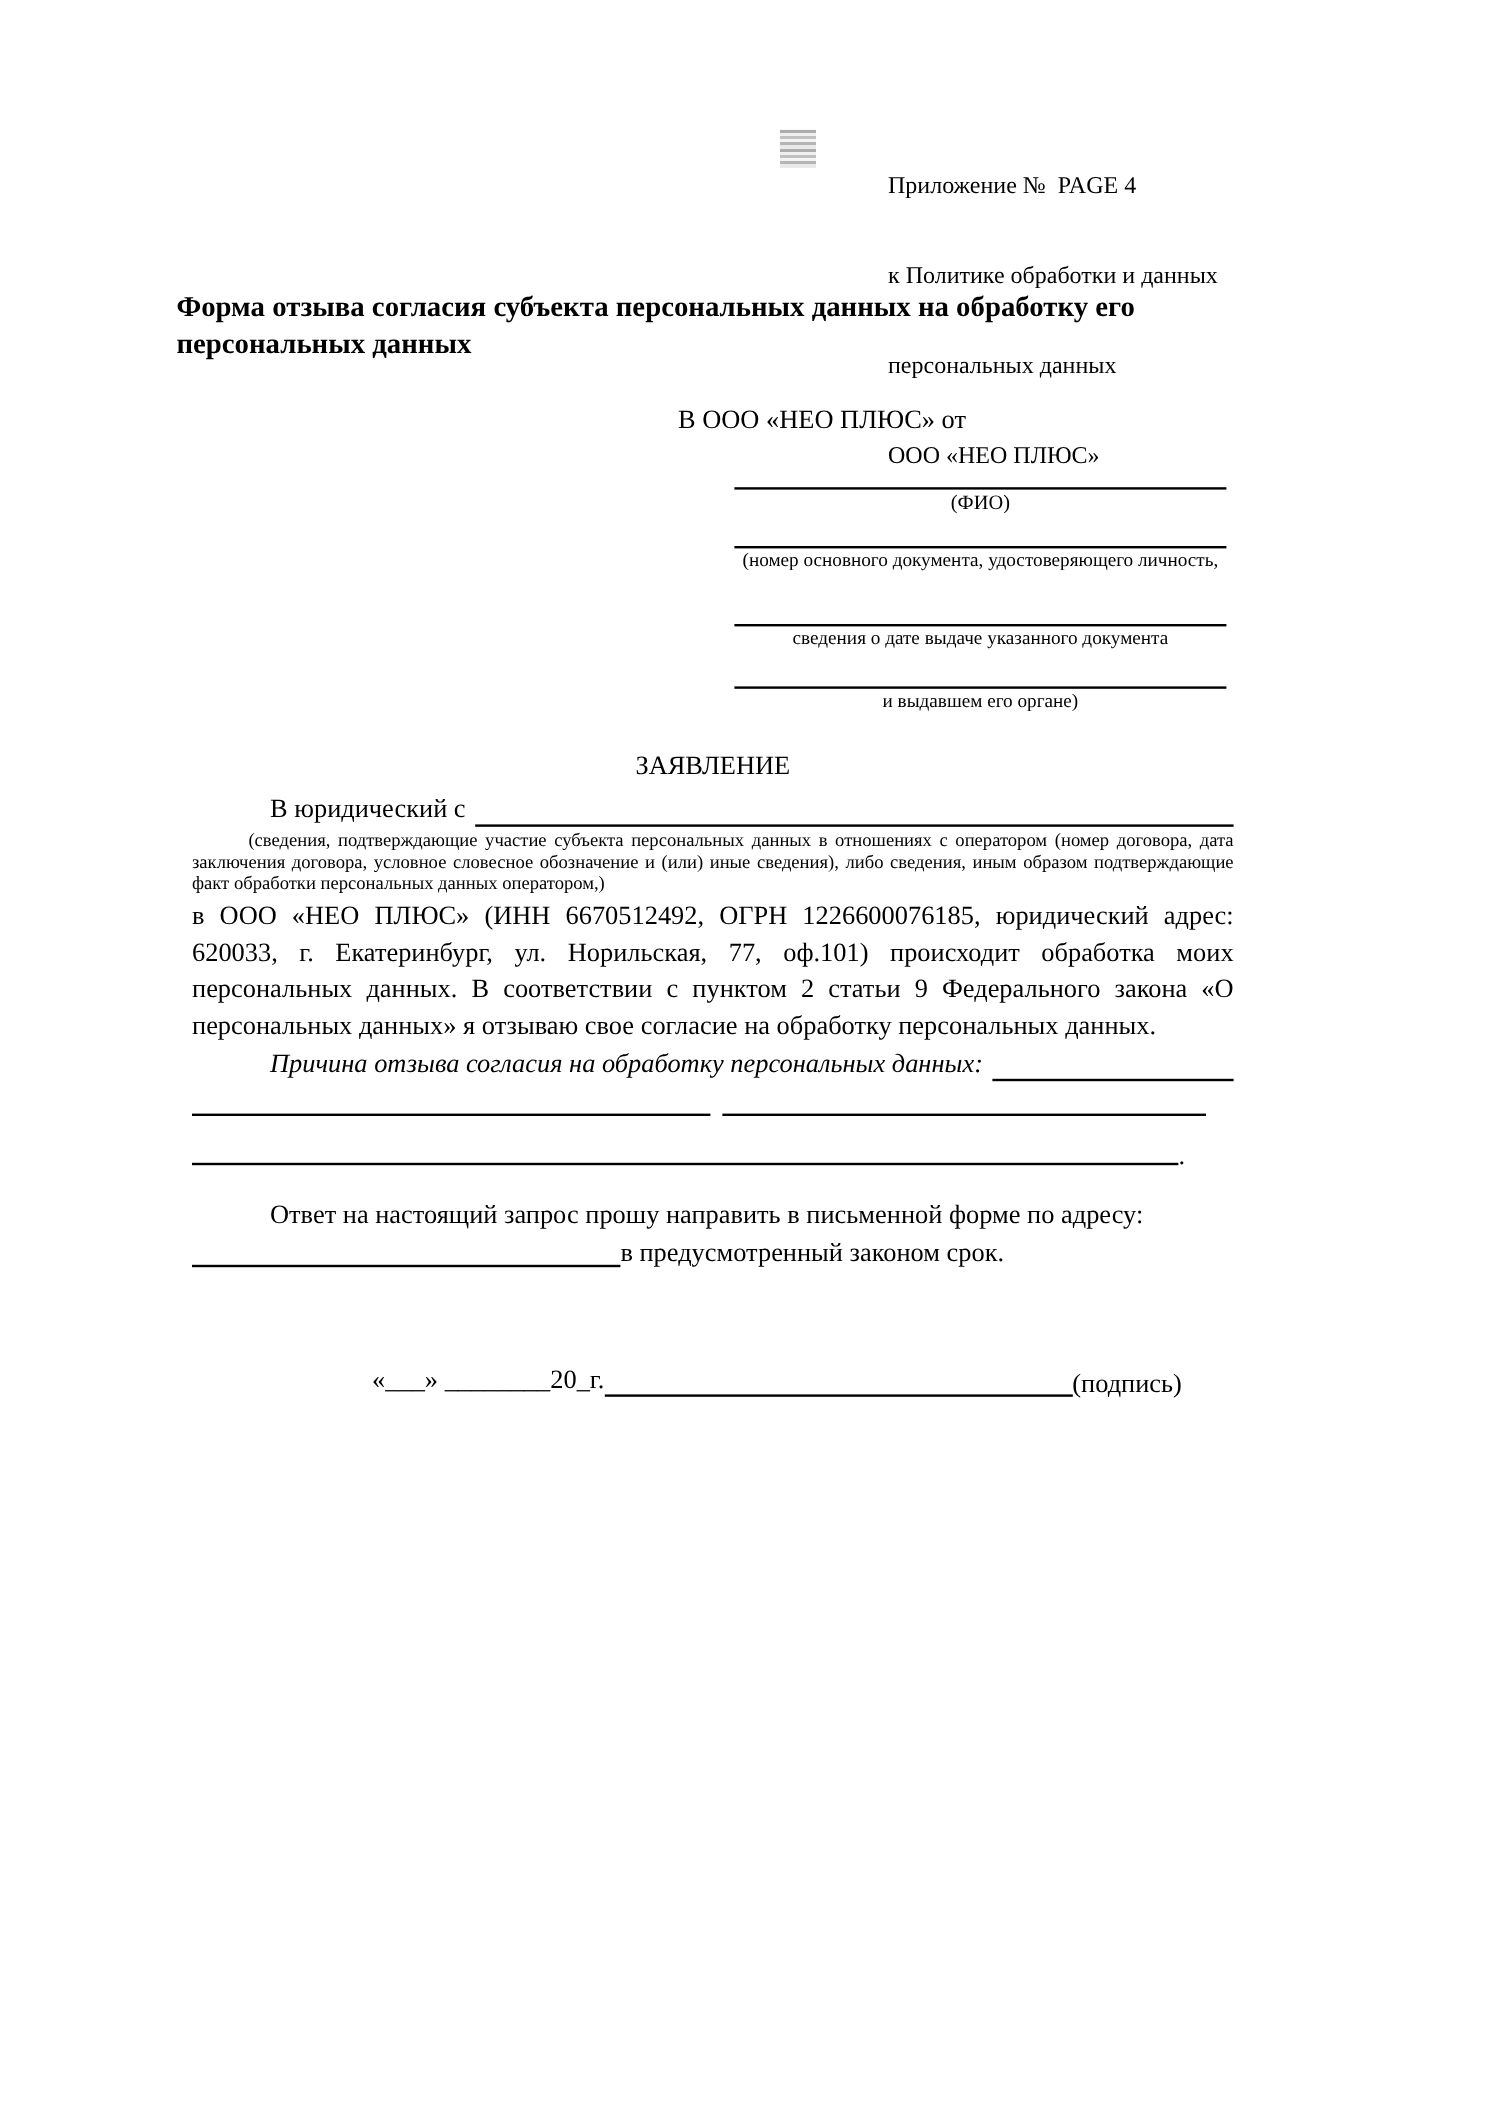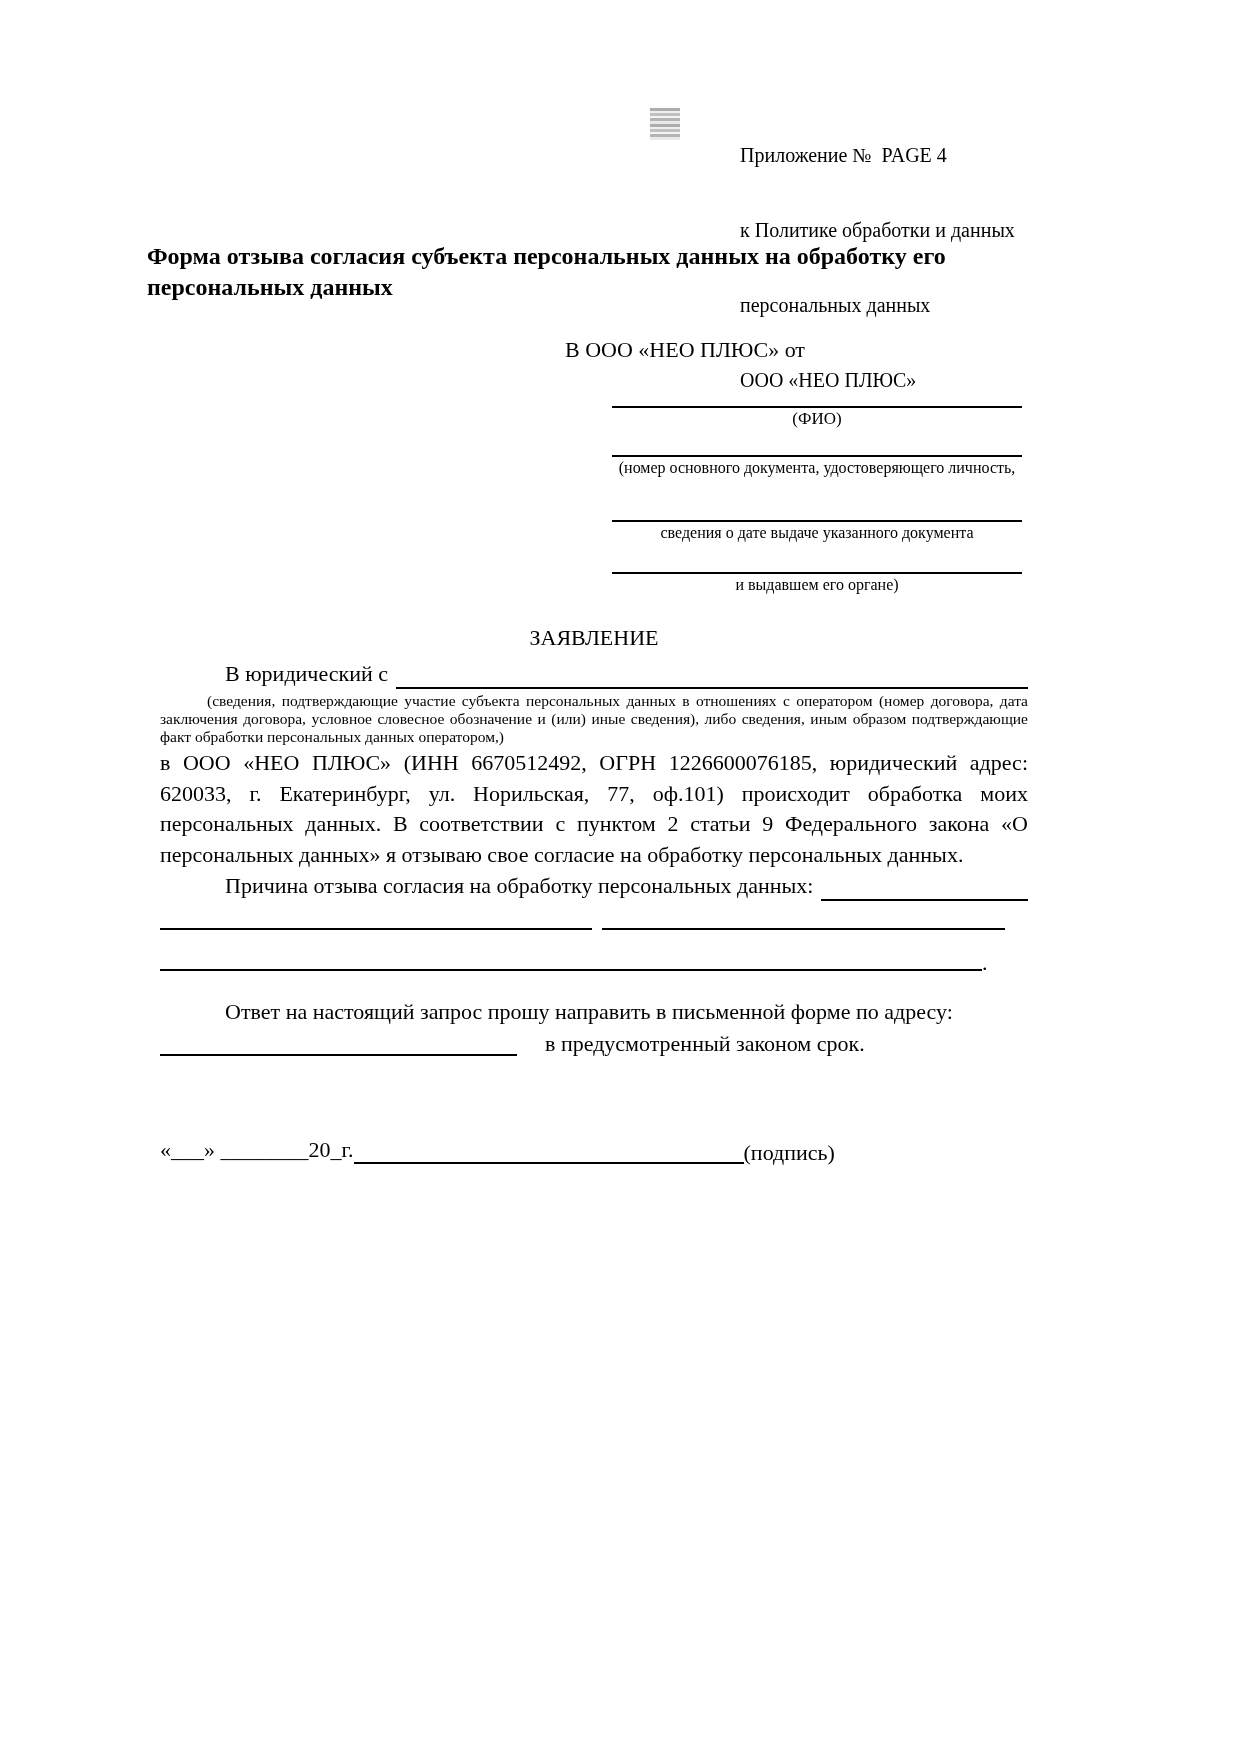--- a/index.html
+++ b/index.html
@@ -56,42 +56,42 @@
   .intro-text { white-space: nowrap; flex: none; line-height: 30px; padding-right: 8px; }
   .fill { flex: 1 1 auto; border-bottom: 2px solid #000; height: 26px; }
 
   .fine-print {
     margin-top: 3px; font-size: 15.5px; line-height: 18px;
     text-align: justify; text-indent: 47px;
   }
 
   .body-para { margin-top: 2px; line-height: 30.5px; text-align: justify; }
 
-  .reason-row { display: flex; align-items: flex-end; height: 31px; }
+  .reason-row { display: flex; align-items: flex-end; height: 31px; font-style: italic; }
   .reason-text { white-space: nowrap; flex: none; line-height: 31px; padding-right: 8px; }
 
   .blank1 { margin-top: 27px; display: flex; width: 845px; }
   .blank1 .seg-a { width: 432px; height: 2px; background: #000; }
   .blank1 .seg-gap { width: 10px; }
   .blank1 .seg-b { flex: 1; height: 2px; background: #000; }
 
   .blank2 { margin-top: 23px; display: flex; align-items: flex-end; }
   .blank2 .seg { width: 822px; height: 2px; background: #000; margin-bottom: 2px; }
   .blank2 .dot { line-height: 20px; }
 
   .confirm-para { margin-top: 8px; line-height: 30.5px; text-indent: 65px; }
   .reply-para { line-height: 30.5px; text-indent: 65px; margin-top: 24px; }
 
-  .reply-row { display: flex; align-items: flex-end; height: 31px; gap: 28px; }
+  .reply-row { display: flex; align-items: flex-end; height: 31px; }
   .reply-seg { width: 357px; height: 2px; background: #000; margin-bottom: 3px; flex: none; }
   .reply-suffix { line-height: 31px; white-space: nowrap; }
 
   .footer-row {
     position: absolute; left: 160px; top: 1132px; width: 975px; height: 36px;
-    display: flex; justify-content: flex-start; align-items: flex-end;
+    display: flex; justify-content: center; align-items: flex-end;
     font-size: 22px;
   }
   .date-text { line-height: 36px; white-space: pre; }
   .sig-group { display: flex; align-items: flex-end; }
   .sig-line { width: 390px; height: 2px; background: #000; margin-bottom: 4px; flex: none; }
   .sig-caption { line-height: 30px; white-space: nowrap; }
 </style>
 </head>
 <body>
 

